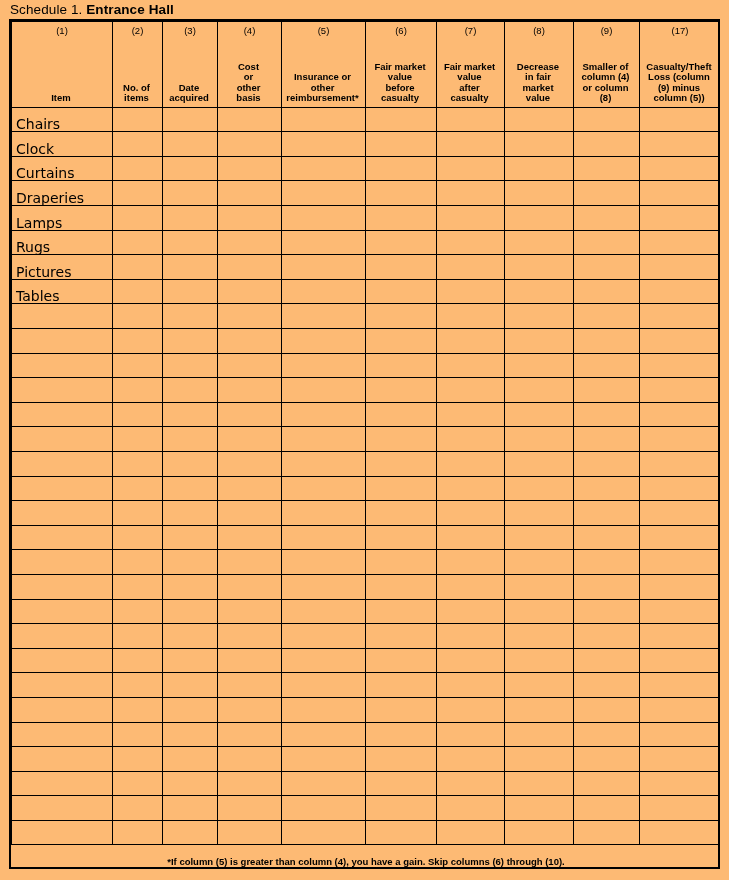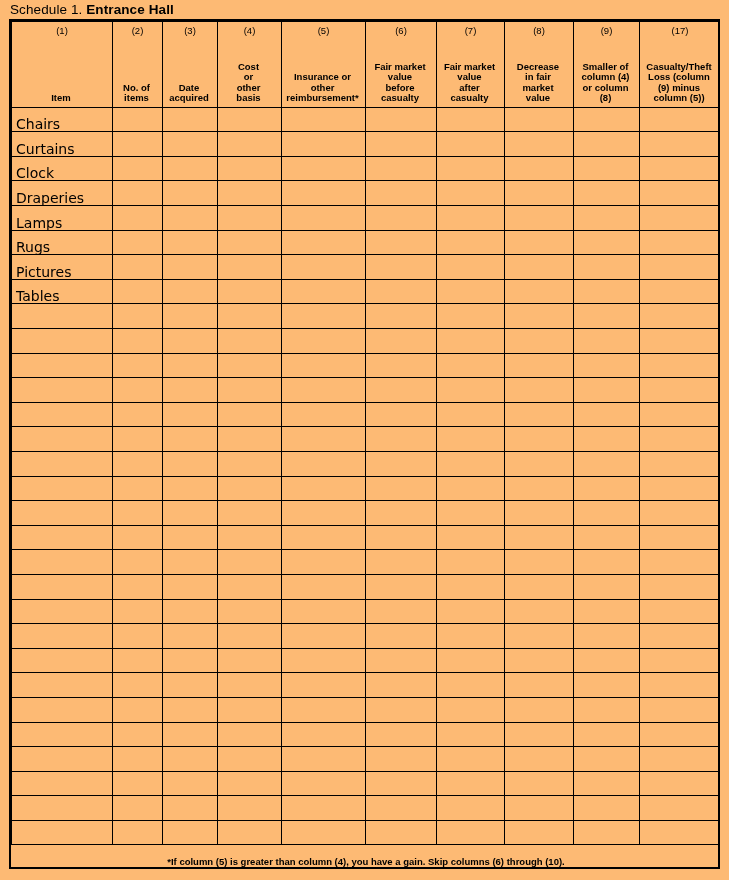--- a/index.html
+++ b/index.html
@@ -182,33 +182,33 @@
             <td class="datacell"></td>
             <td class="datacell"></td>
             <td class="datacell"></td>
             <td class="datacell"></td>
             <td class="datacell"></td>
             <td class="datacell"></td>
             <td class="datacell"></td>
             <td class="datacell"></td>
           </tr>
           <tr>
+            <td class="itemcell">Clock</td>
+            <td class="datacell"></td>
+            <td class="datacell"></td>
+            <td class="datacell"></td>
+            <td class="datacell"></td>
+            <td class="datacell"></td>
+            <td class="datacell"></td>
+            <td class="datacell"></td>
+            <td class="datacell"></td>
+            <td class="datacell"></td>
+          </tr>
+          <tr>
             <td class="itemcell">Curtains</td>
-            <td class="datacell"></td>
-            <td class="datacell"></td>
-            <td class="datacell"></td>
-            <td class="datacell"></td>
-            <td class="datacell"></td>
-            <td class="datacell"></td>
-            <td class="datacell"></td>
-            <td class="datacell"></td>
-            <td class="datacell"></td>
-          </tr>
-          <tr>
-            <td class="itemcell">Clock</td>
             <td class="datacell"></td>
             <td class="datacell"></td>
             <td class="datacell"></td>
             <td class="datacell"></td>
             <td class="datacell"></td>
             <td class="datacell"></td>
             <td class="datacell"></td>
             <td class="datacell"></td>
             <td class="datacell"></td>
           </tr>

